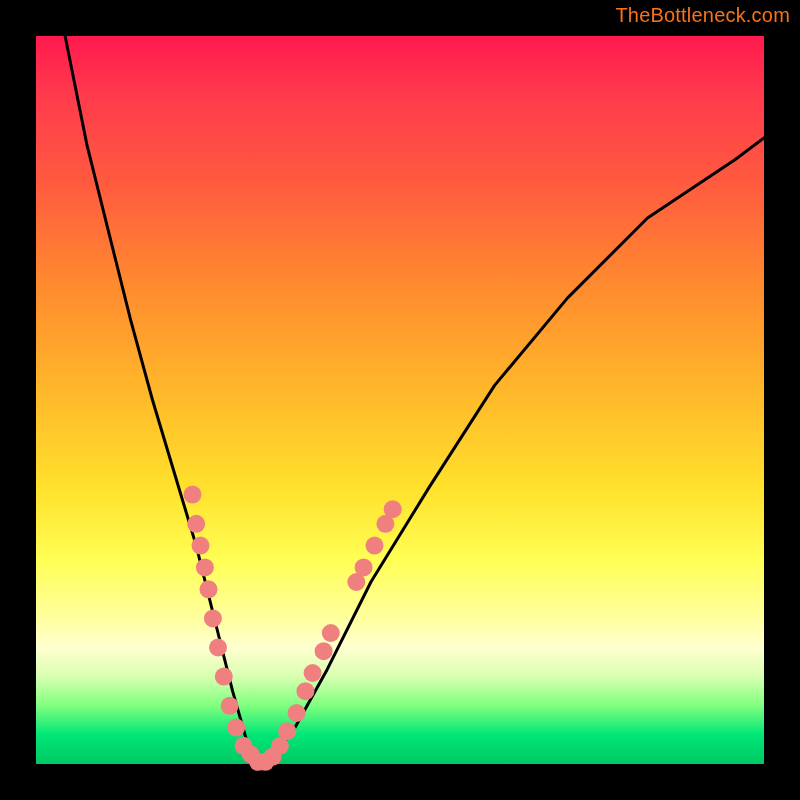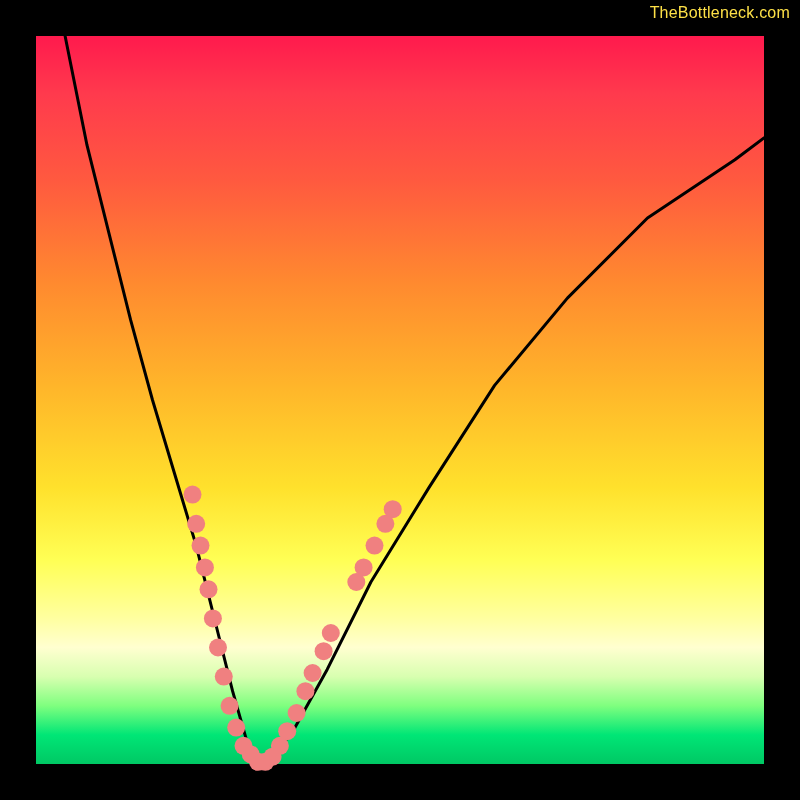--- a/index.html
+++ b/index.html
@@ -36,22 +36,22 @@
       #ffffd0 84%,
       #d8ffb0 88%,
       #7fff7f 92%,
       #00e676 96%,
       #00c864 100%);
   }
   .watermark {
     position: absolute;
     top: 4px;
     right: 10px;
-    color: #fde047;
-    font-size: 16px;
+    color: #f97316;
+    font-size: 20px;
     font-weight: 500;
     letter-spacing: 0.2px;
     user-select: none;
   }
   svg.curve {
     position: absolute;
     left: 0;
     top: 0;
     width: 728px;
     height: 728px;

